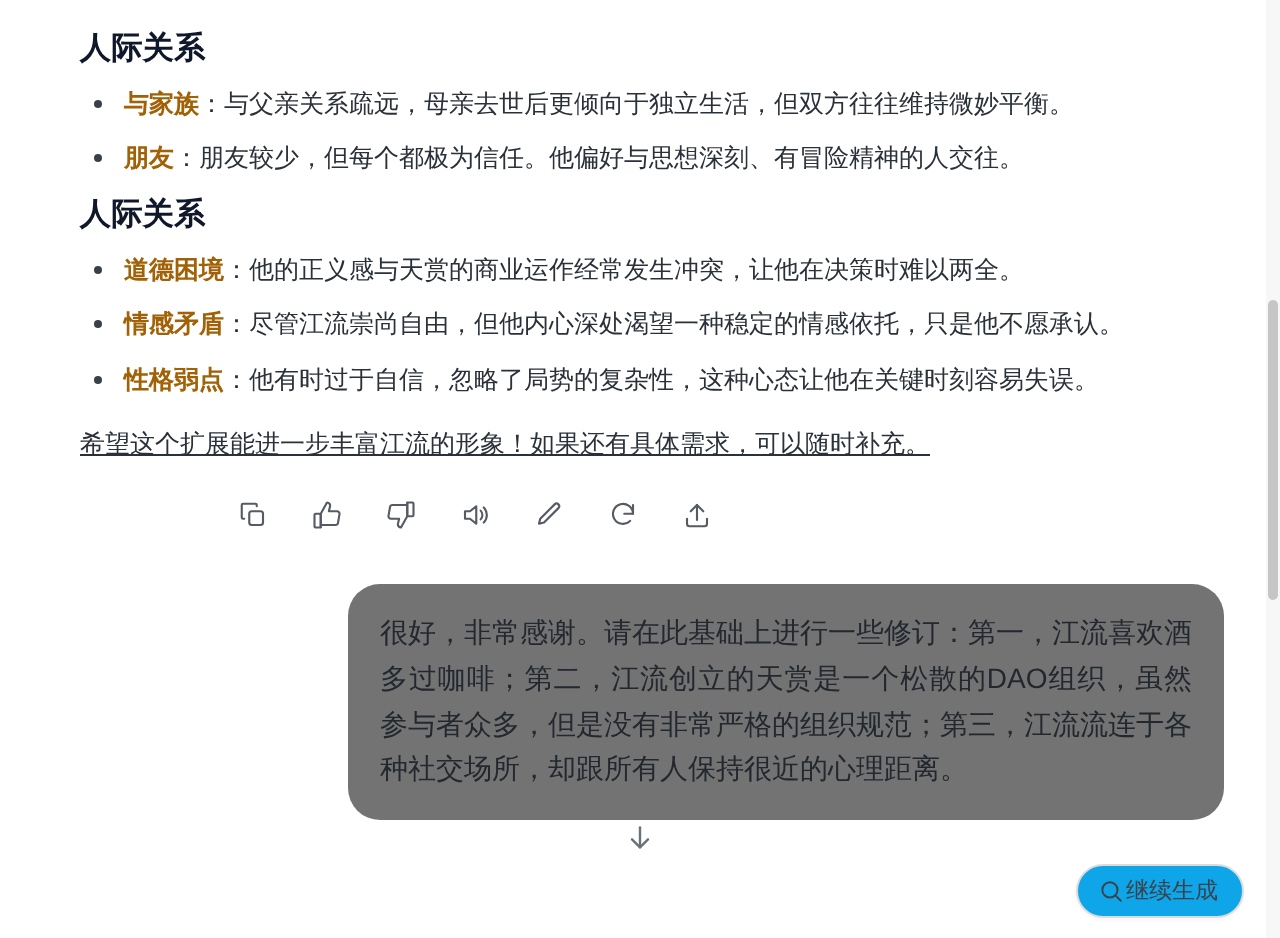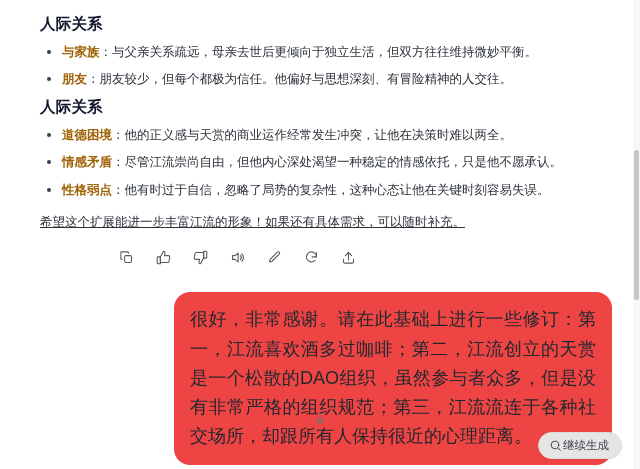--- a/index.html
+++ b/index.html
@@ -82,25 +82,25 @@
   }
   .tool-btn svg { display: block; }
 
   
   .bubble-row {
     display: flex;
     justify-content: flex-end;
     margin-top: 26px;
   }
   .bubble {
-    background: #ef4444;
+    background: #737373;
     border-radius: 16px;
     padding: 13px 16px 14px 16px;
     max-width: 406px;
-    font-size: 18px;
+    font-size: 14px;
     line-height: 1.62;
     color: #23282f;
     text-align: justify;
   }
 
   
   .scroll-down {
     position: absolute;
     left: 50%;
     transform: translateX(-50%);
@@ -117,21 +117,21 @@
   
   .regen {
     position: absolute;
     right: 18px;
     bottom: 10px;
     display: flex;
     align-items: center;
     gap: 1px;
     border: 1px solid #dcdcdc;
     border-radius: 16px;
-    background: #e5e5e5;
+    background: #0ea5e9;
     padding: 5px 12px 5px 10px;
     font-size: 11.5px;
     color: #3c424a;
     cursor: pointer;
     box-shadow: 0 1px 2px rgba(0,0,0,0.04);
   }
   .regen svg { display:block; }
 
   
   .scrollbar-track {

